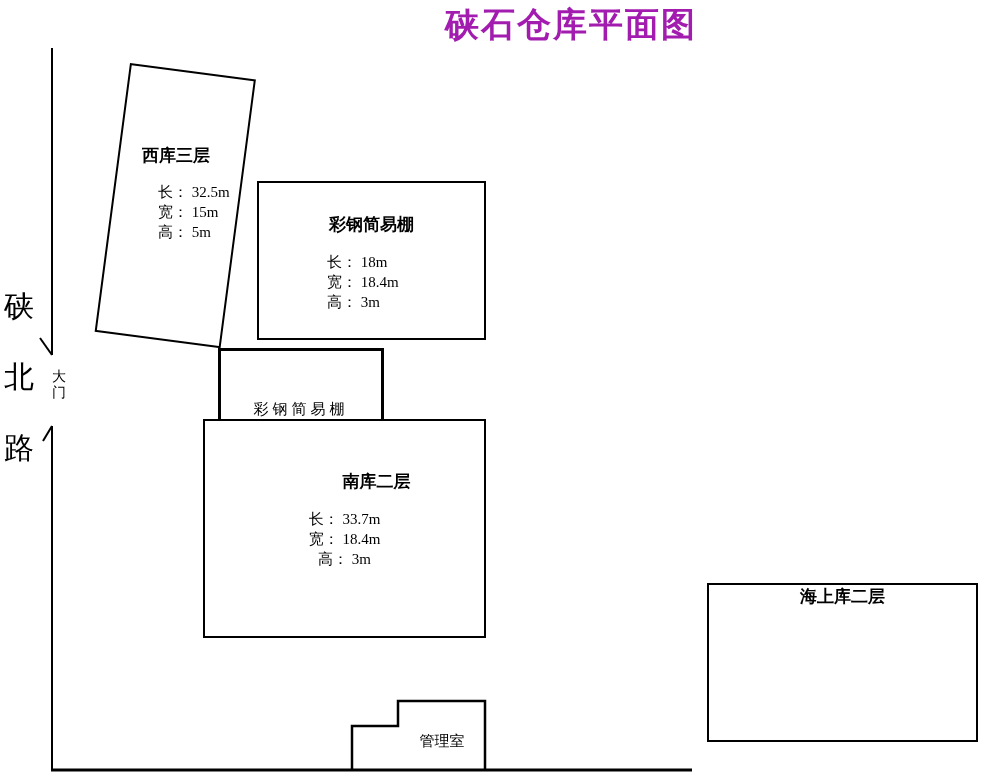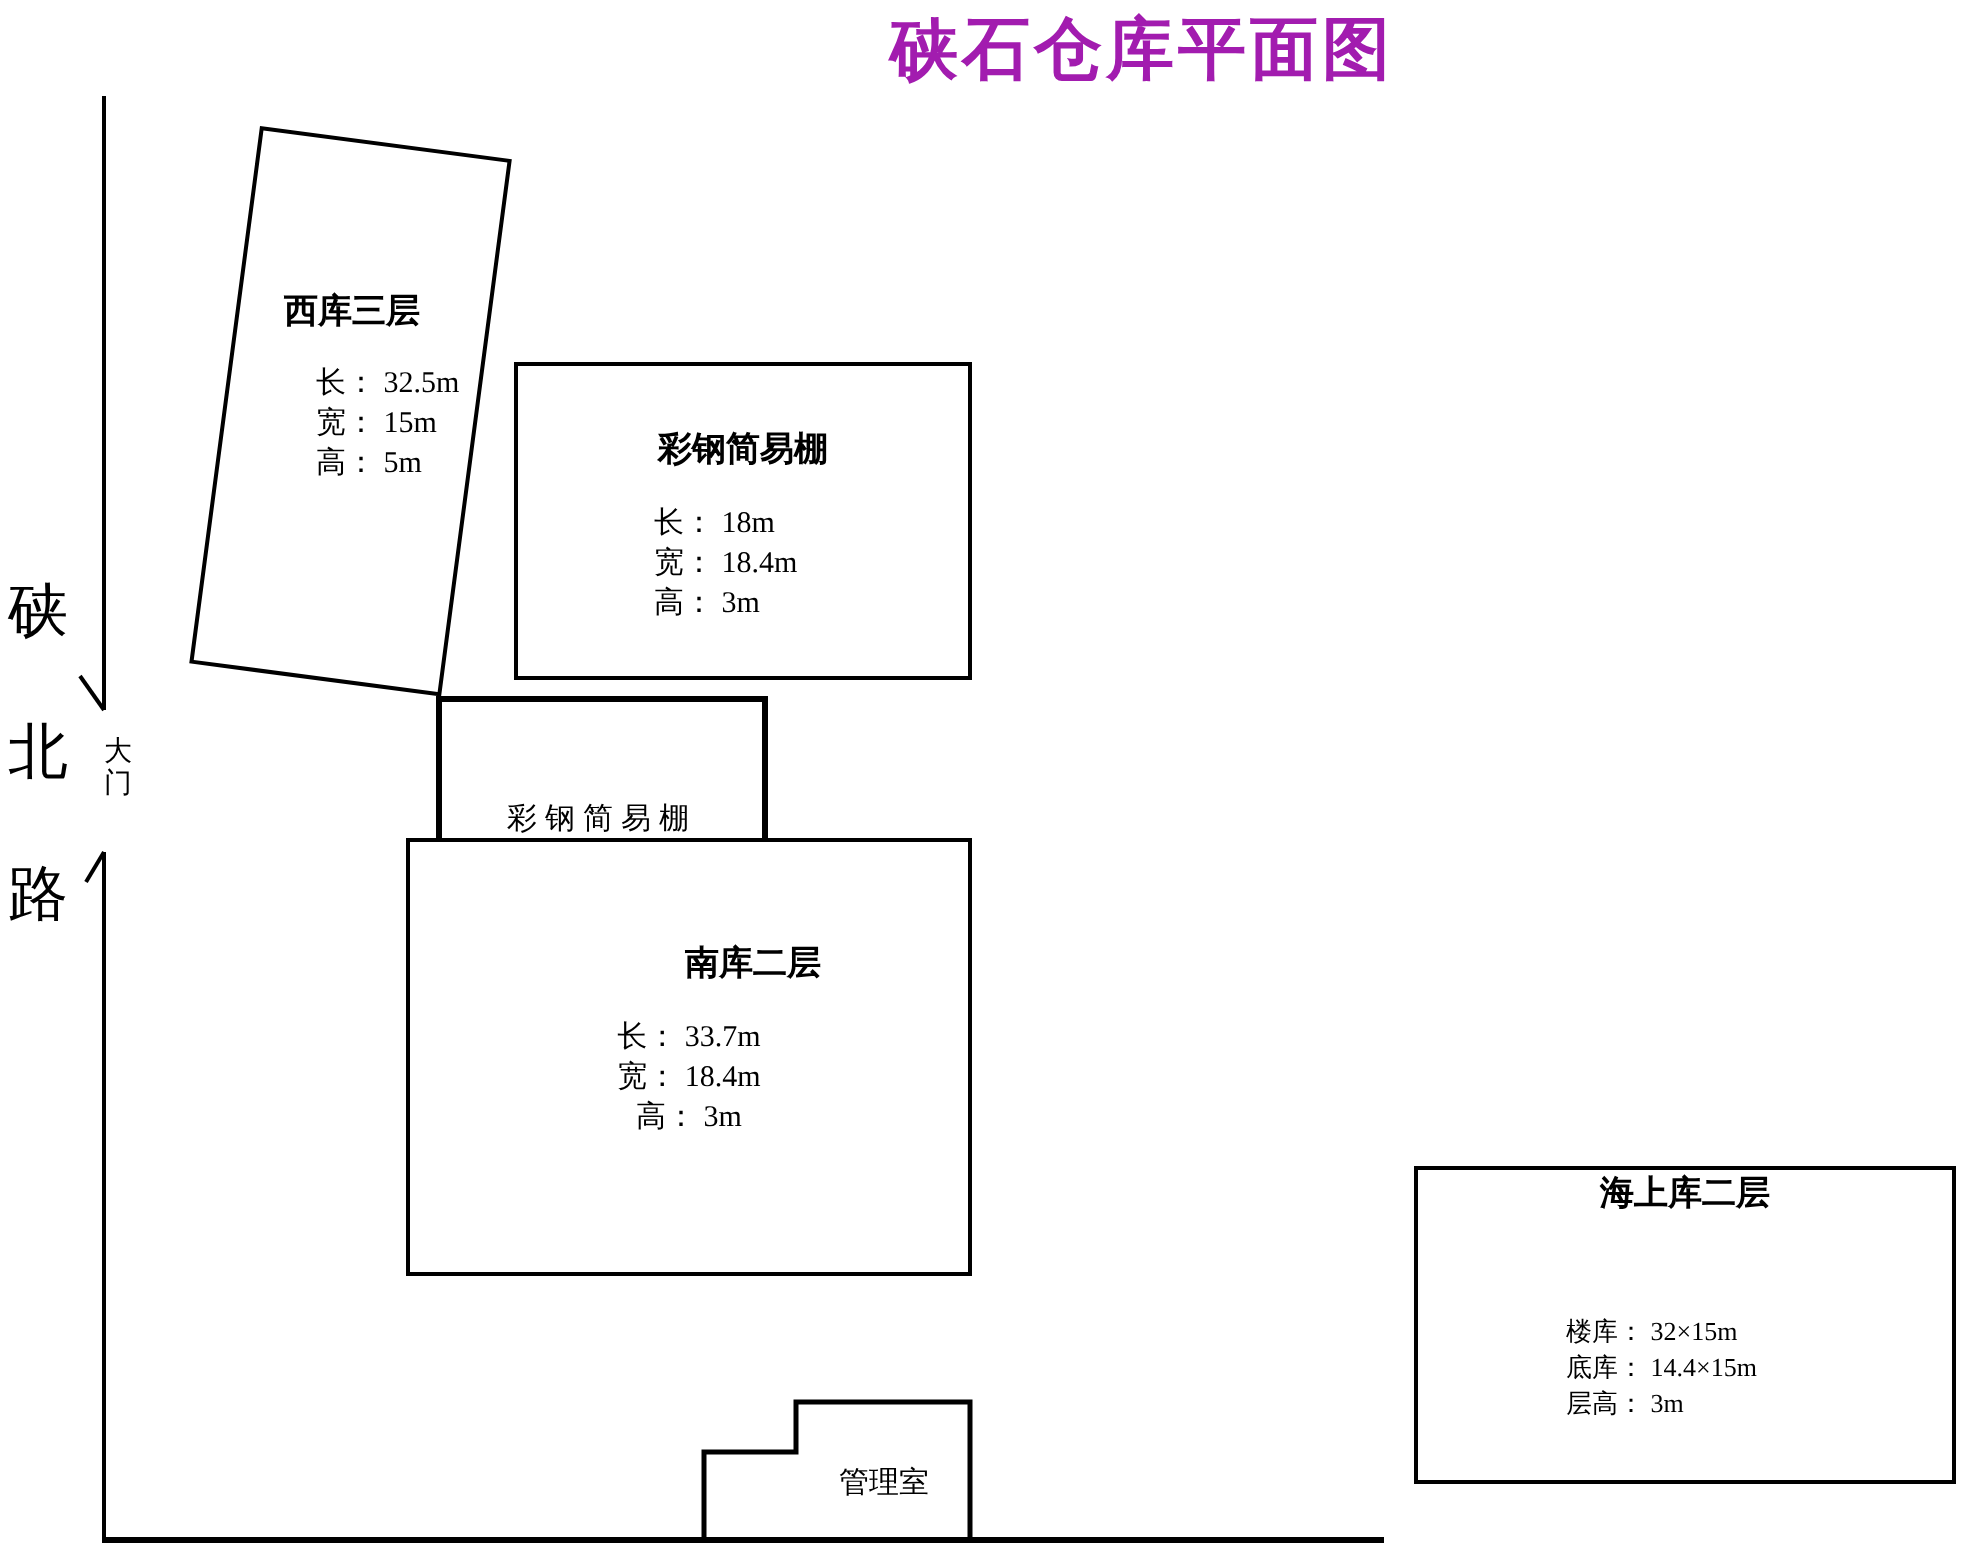--- a/index.html
+++ b/index.html
@@ -106,21 +106,16 @@
   <div class="box box-south"></div>
   <div class="abs bldg-name south-name">南库二层</div>
   <div class="abs specs south-specs">
     <div>长： 33.7m</div>
     <div>宽： 18.4m</div>
     <div>高： 3m</div>
   </div>
 
   <div class="box box-sea"></div>
   <div class="abs bldg-name sea-name">海上库二层</div>
-  <div class="abs specs sea-specs">
-    <div>楼库： 32×15m</div>
-    <div>底库： 14.4×15m</div>
-    <div>层高： 3m</div>
-  </div>
 
   <div class="abs office-name">管理室</div>
 
 </div>
 
 </body></html>

